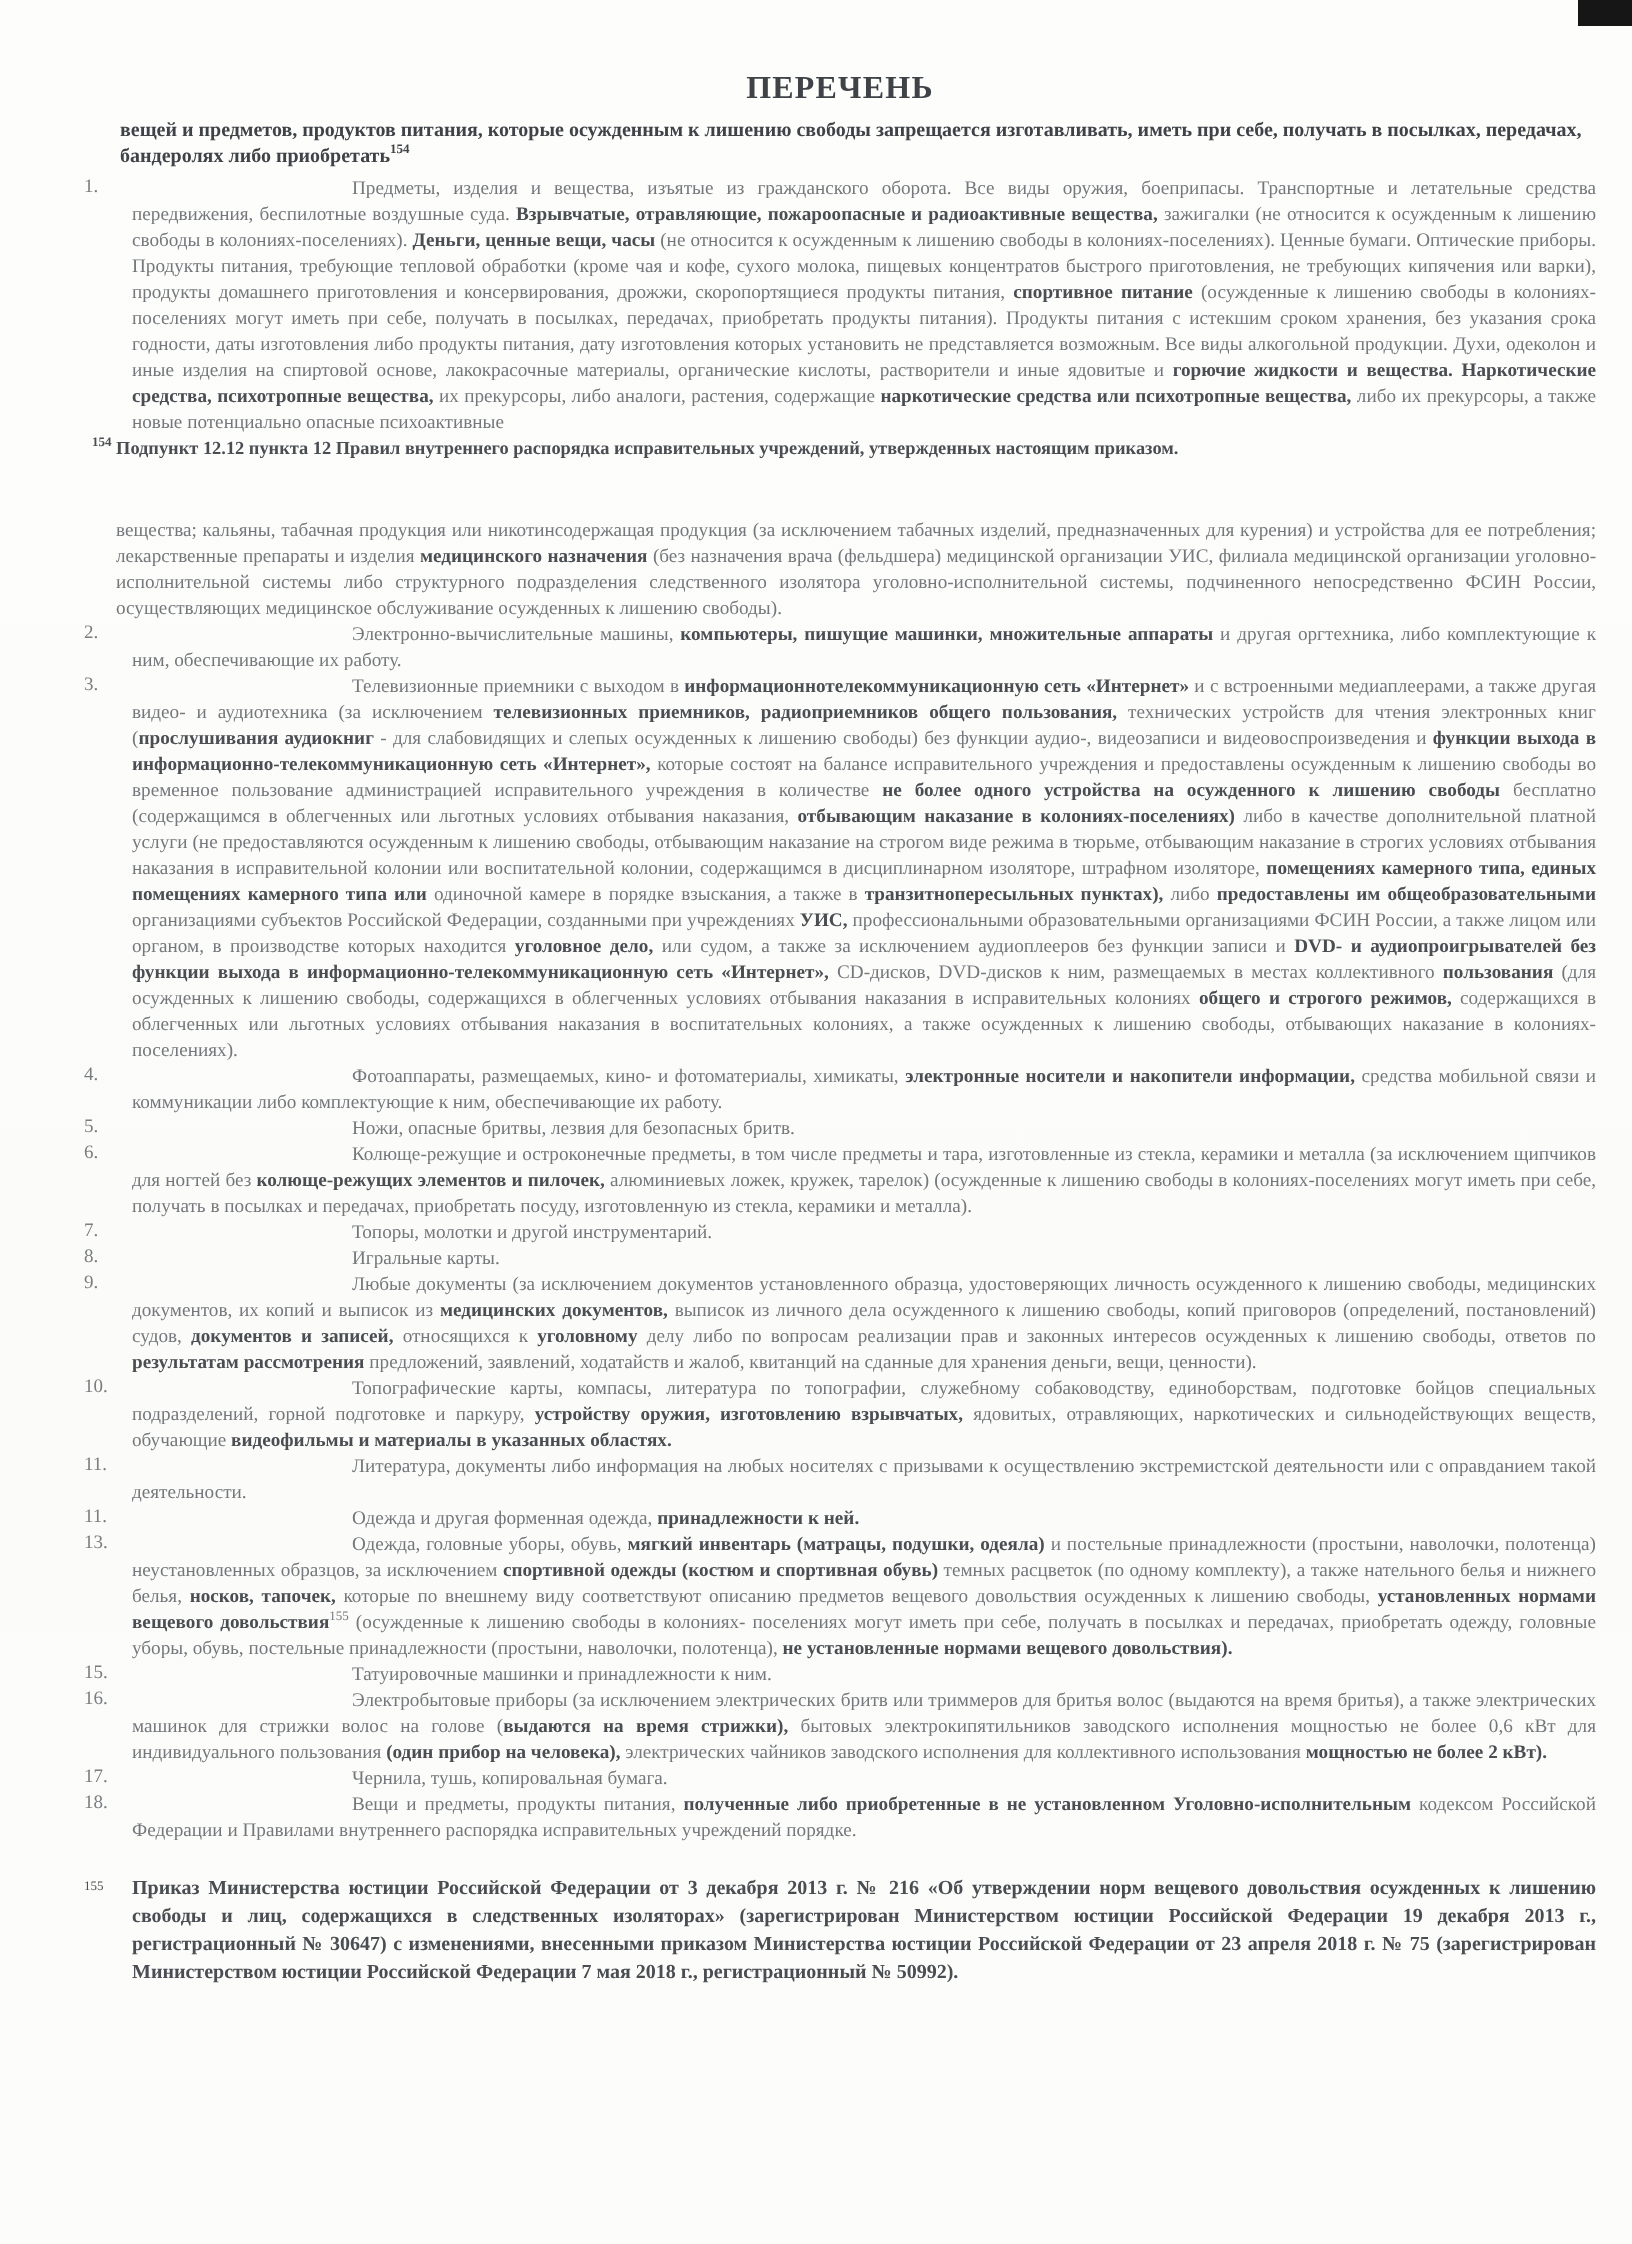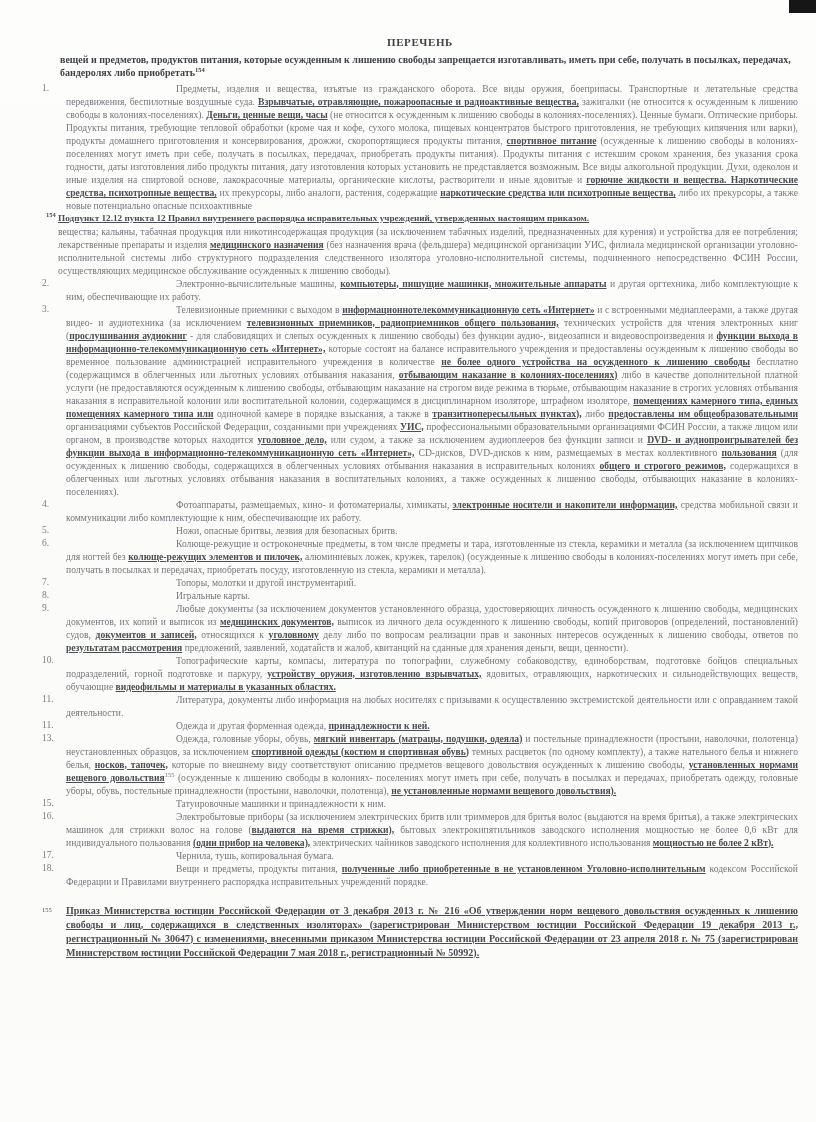--- a/index.html
+++ b/index.html
@@ -11,43 +11,43 @@
     font-family:"Liberation Serif", serif;
     color:#73767a;
     overflow:hidden;
     box-sizing:border-box;
     padding:30px 18px 0 42px;
   }
   .corner-mark{
     position:absolute;top:0;right:0;width:27px;height:13px;background:#161616;
   }
   h1.title{
-    font-size:11px;font-weight:bold;color:#3f4347;text-align:center;
+    font-size:16px;font-weight:bold;color:#3f4347;text-align:center;
     margin:6px 0 5px 0;letter-spacing:0.6px;
   }
   .subtitle{
     font-size:10px;font-weight:bold;color:#3f4347;line-height:13px;
     margin:0 0 3px 18px;text-align:left;
   }
   sup{font-size:6.5px;vertical-align:super;line-height:0;}
   .list{width:100%;}
   .item{display:flex;}
   .num{
     flex:0 0 24px;width:24px;font-size:9.5px;line-height:13px;color:#7a7d80;
   }
   .body{
     flex:1;text-align:justify;font-size:9.6px;line-height:13px;color:#74777b;
   }
   .para{text-indent:110px;}
-  .cont{text-indent:0;margin-left:-8px;}
+  .cont{text-indent:0;margin-left:-8px;margin-top:28px;}
   .note{
     text-indent:0;margin-left:-20px;font-size:9.2px;line-height:12.5px;
     font-weight:bold;color:#4a4e52;
   }
-  .b{font-weight:bold;color:#4a4e52;text-decoration:underline;}
+  .b{font-weight:bold;color:#4a4e52;}
   .footnote{
     display:flex;margin-top:16px;
   }
   .footnote .fn-ref{flex:0 0 24px;width:24px;font-size:6.5px;padding-top:2px;color:#4a4e52;}
   .footnote .fn-body{
     flex:1;text-align:justify;font-size:10px;line-height:14px;
   }
 </style>
 </head>
 <body>

